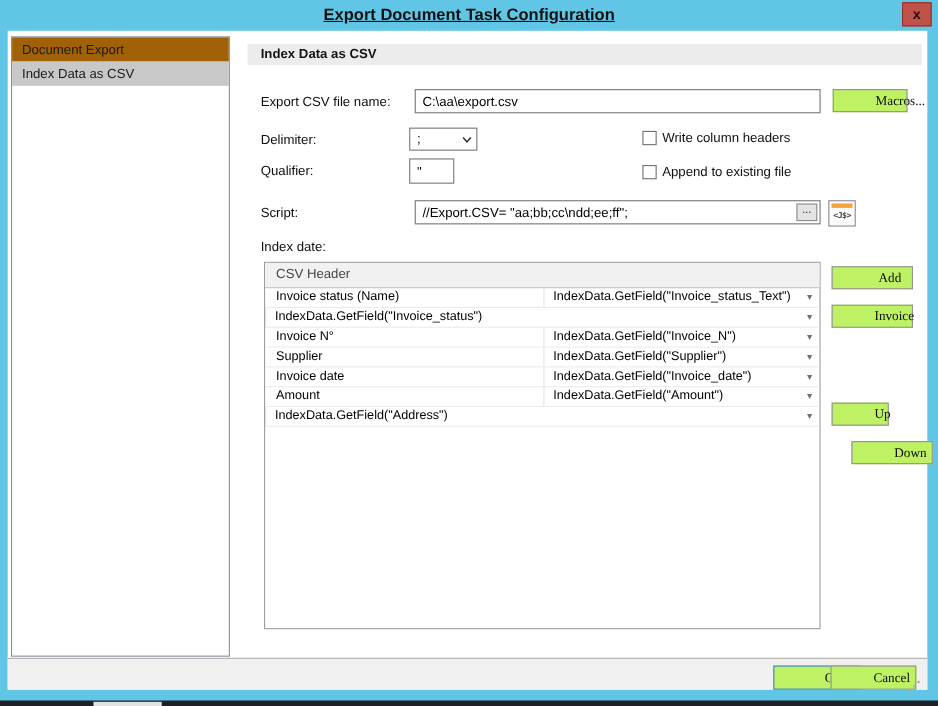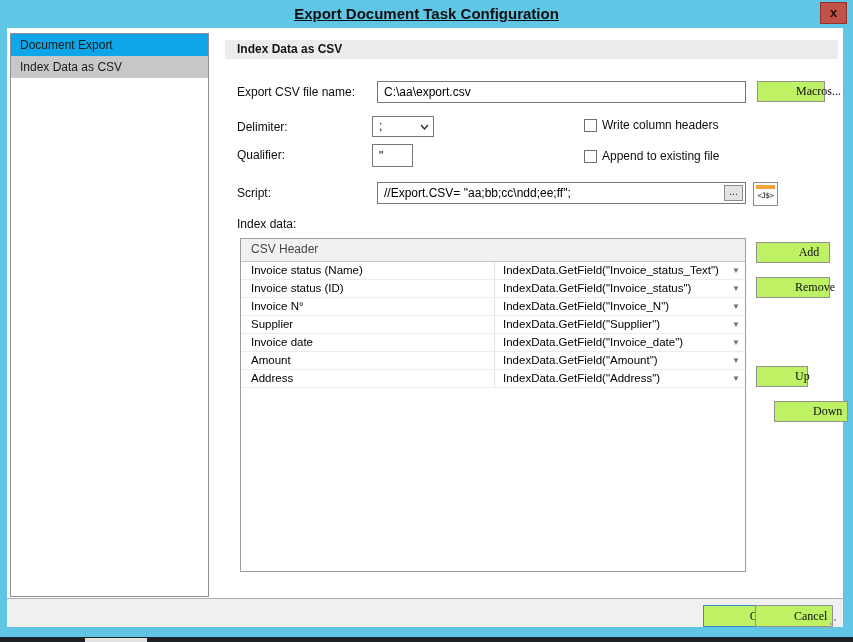--- a/index.html
+++ b/index.html
@@ -12,21 +12,21 @@
     font-size:15px;font-weight:600;color:#101010;text-decoration:underline;}
   .close{position:absolute;left:820px;top:2px;width:27px;height:22px;background:#c0524a;
     border:1px solid #92322a;box-sizing:border-box;color:#1f100e;font-weight:bold;
     font-size:13px;text-align:center;line-height:19px;cursor:pointer;}
   
   .client{position:absolute;left:7px;top:28px;width:836px;height:599px;background:#ffffff;}
   
   .sidebar{position:absolute;left:3px;top:5px;width:199px;height:564px;background:#fff;
     border:1px solid #8a8f98;box-sizing:border-box;}
   .side-item{height:22px;line-height:22px;padding-left:9px;font-size:12px;color:#1a1a1a;
-    background:#0ea5e9;cursor:pointer;}
+    background:#a16207;cursor:pointer;}
   .side-item.selected{background:#c8c8c8;}
   
   .panel-header{position:absolute;left:218px;top:12px;width:613px;height:19px;background:#ececec;
     font-size:12px;font-weight:bold;color:#141414;line-height:19px;padding-left:12px;box-sizing:border-box;}
   .lbl{position:absolute;font-size:12px;color:#0e0e0e;line-height:22px;height:22px;text-align:right;}
   .tbox{position:absolute;background:#fff;border:1px solid #767676;box-sizing:border-box;
     font-family:"Liberation Sans",sans-serif;font-size:12px;color:#000;padding:0 6px;height:22px;}
   input.tbox{outline:none;}
   .btn{position:absolute;background:#bef264;border:1px solid #919191;box-sizing:border-box;
     font-size:12px;color:#0e0e0e;text-align:center;cursor:pointer;font-family:Liberation Serif, serif;padding-left:38px;}
@@ -123,60 +123,58 @@
         <input class="tbox" type="text" value="//Export.CSV= &quot;aa;bb;cc\ndd;ee;ff&quot;;" style="">
         <div class="dots-btn">
           <span>...</span>
         </div>
       </div>
       <div class="js-btn">
         <div class="bar"></div>
         <div class="glyph">&lt;J$&gt;</div>
       </div>
 
-      <div class="lbl" style="left:230px;top:185px;">Index data:</div>
+      <div class="lbl" style="left:230px;top:185px;">Index date:</div>
 
       <div class="grid">
         <div class="g-head">
           <div class="c1">CSV Header</div>
         </div>
         <div>
           <div class="t-row">
             <div class="c1">Invoice status (Name)</div>
             <div class="c2"><span>IndexData.GetField("Invoice_status_Text")</span><span class="arr">▼</span></div>
           </div>
           <div class="t-row">
-            <div class="c1">Invoice status (ID)</div>
             <div class="c2"><span>IndexData.GetField("Invoice_status")</span><span class="arr">▼</span></div>
           </div>
           <div class="t-row">
             <div class="c1">Invoice N°</div>
             <div class="c2"><span>IndexData.GetField("Invoice_N")</span><span class="arr">▼</span></div>
           </div>
           <div class="t-row">
             <div class="c1">Supplier</div>
             <div class="c2"><span>IndexData.GetField("Supplier")</span><span class="arr">▼</span></div>
           </div>
           <div class="t-row">
             <div class="c1">Invoice date</div>
             <div class="c2"><span>IndexData.GetField("Invoice_date")</span><span class="arr">▼</span></div>
           </div>
           <div class="t-row">
             <div class="c1">Amount</div>
             <div class="c2"><span>IndexData.GetField("Amount")</span><span class="arr">▼</span></div>
           </div>
           <div class="t-row">
-            <div class="c1">Address</div>
             <div class="c2"><span>IndexData.GetField("Address")</span><span class="arr">▼</span></div>
           </div>
         </div>
       </div>
 
       <button class="btn btn-add">Add</button>
-      <button class="btn btn-remove">Remove</button>
+      <button class="btn btn-remove">Invoice</button>
       <button class="btn btn-up">Up</button>
       <button class="btn btn-down">Down</button>
 
       <div class="footer"></div>
       <button class="btn btn-ok">OK</button>
       <button class="btn btn-cancel">Cancel</button>
       <div class="grip"></div>
 
     </div>
   </div>

